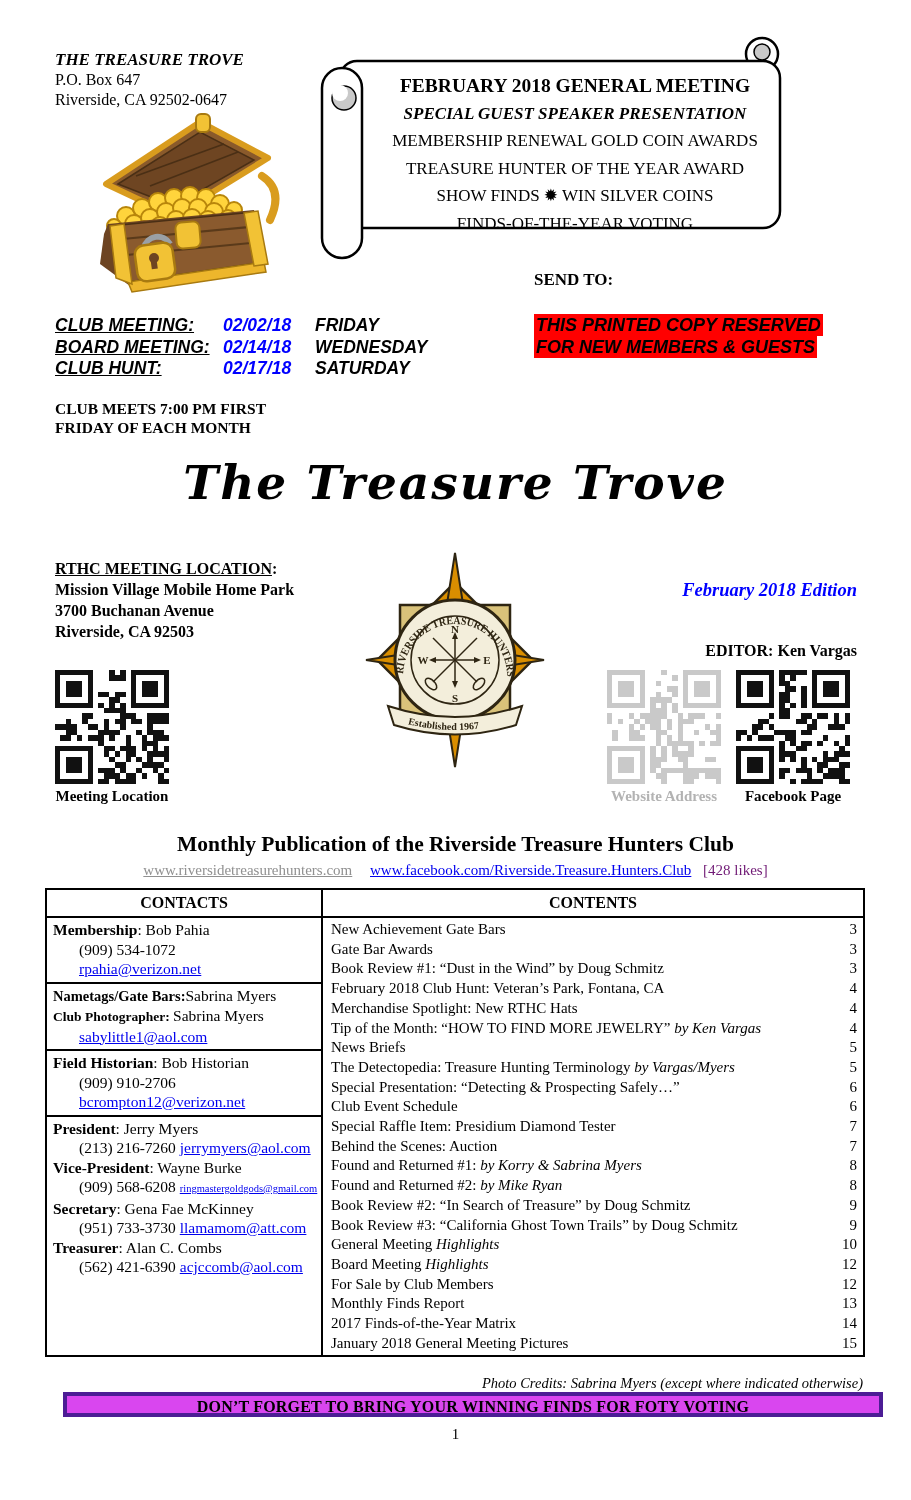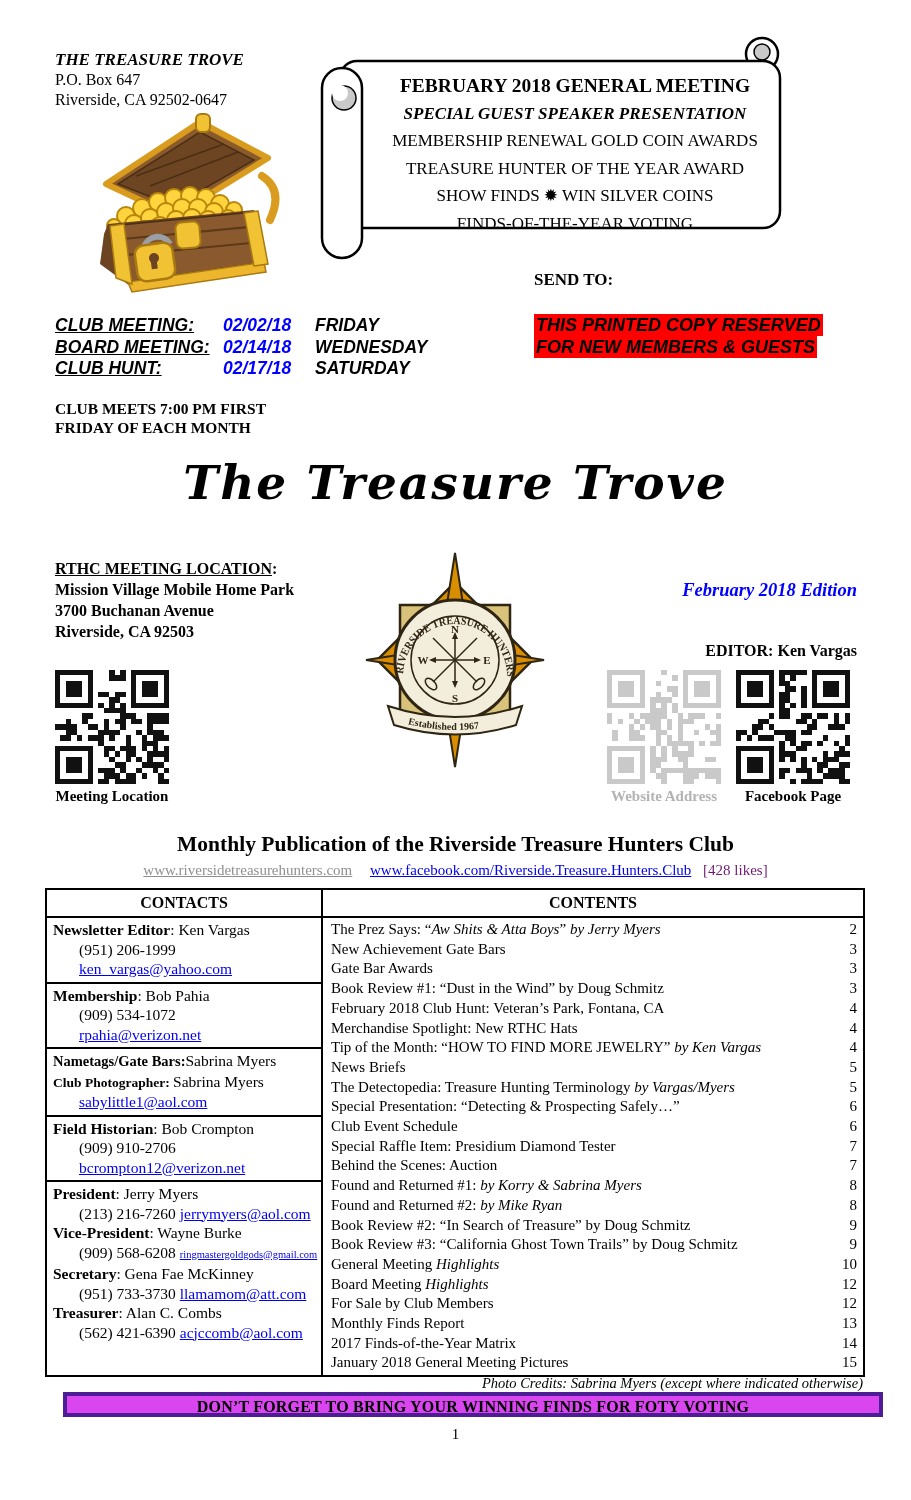--- a/index.html
+++ b/index.html
@@ -658,56 +658,47 @@
   </div>
 
   <div class="abs main-table">
     <div class="tbl-head">
       <div class="hc1">CONTACTS</div>
       <div class="hc2">CONTENTS</div>
     </div>
     <div class="tbl-body">
       <div class="col-contacts" id="contacts-col">
           <div class="c-cell">
-            <div class="c-line"><span class="b">Newsletter Editor</span><span class="">: Ken Vargas</span></div>
-            <div class="c-line"><span class="ind">(951) 206-1999</span></div>
-            <div class="c-line"><span class="ind link">ken_vargas@yahoo.com</span></div>
-          </div>
-          <div class="c-cell">
             <div class="c-line"><span class="b">Membership</span><span class="">: Bob Pahia</span></div>
             <div class="c-line"><span class="ind">(909) 534-1072</span></div>
             <div class="c-line"><span class="ind link">rpahia@verizon.net</span></div>
           </div>
           <div class="c-cell">
             <div class="c-line"><span class="b s1">Nametags/Gate Bars:</span><span class="">Sabrina Myers</span></div>
             <div class="c-line"><span class="b s2">Club Photographer: </span><span class="">Sabrina Myers</span></div>
             <div class="c-line"><span class="ind link">sabylittle1@aol.com</span></div>
           </div>
           <div class="c-cell">
-            <div class="c-line"><span class="b">Field Historian</span><span class="">: Bob Crompton</span></div>
+            <div class="c-line"><span class="b">Field Historian</span><span class="">: Bob Historian</span></div>
             <div class="c-line"><span class="ind">(909) 910-2706</span></div>
             <div class="c-line"><span class="ind link">bcrompton12@verizon.net</span></div>
           </div>
           <div class="c-cell">
             <div class="c-line"><span class="b">President</span><span class="">: Jerry Myers</span></div>
             <div class="c-line"><span class="ind">(213) 216-7260 </span><span class="link">jerrymyers@aol.com</span></div>
             <div class="c-line"><span class="b">Vice-President</span><span class="">: Wayne Burke</span></div>
             <div class="c-line"><span class="ind">(909) 568-6208 </span><span class="link tiny">ringmastergoldgods@gmail.com</span></div>
             <div class="c-line"><span class="b">Secretary</span><span class="">: Gena Fae McKinney</span></div>
             <div class="c-line"><span class="ind">(951) 733-3730 </span><span class="link">llamamom@att.com</span></div>
             <div class="c-line"><span class="b">Treasurer</span><span class="">: Alan C. Combs</span></div>
             <div class="c-line"><span class="ind">(562) 421-6390 </span><span class="link">acjccomb@aol.com</span></div>
           </div>
         </div>
       <div class="col-contents" id="contents-col">
           <div class="toc-row">
-            <span class="toc-title"><span>The Prez Says: “</span><span class="it">Aw Shits &amp; Atta Boys</span><span>” </span><span class="it">by Jerry Myers</span></span>
-            <span class="toc-page">2</span>
-          </div>
-          <div class="toc-row">
             <span class="toc-title"><span>New Achievement Gate Bars</span></span>
             <span class="toc-page">3</span>
           </div>
           <div class="toc-row">
             <span class="toc-title"><span>Gate Bar Awards</span></span>
             <span class="toc-page">3</span>
           </div>
           <div class="toc-row">
             <span class="toc-title"><span>Book Review #1: “Dust in the Wind” by Doug Schmitz</span></span>
             <span class="toc-page">3</span>

